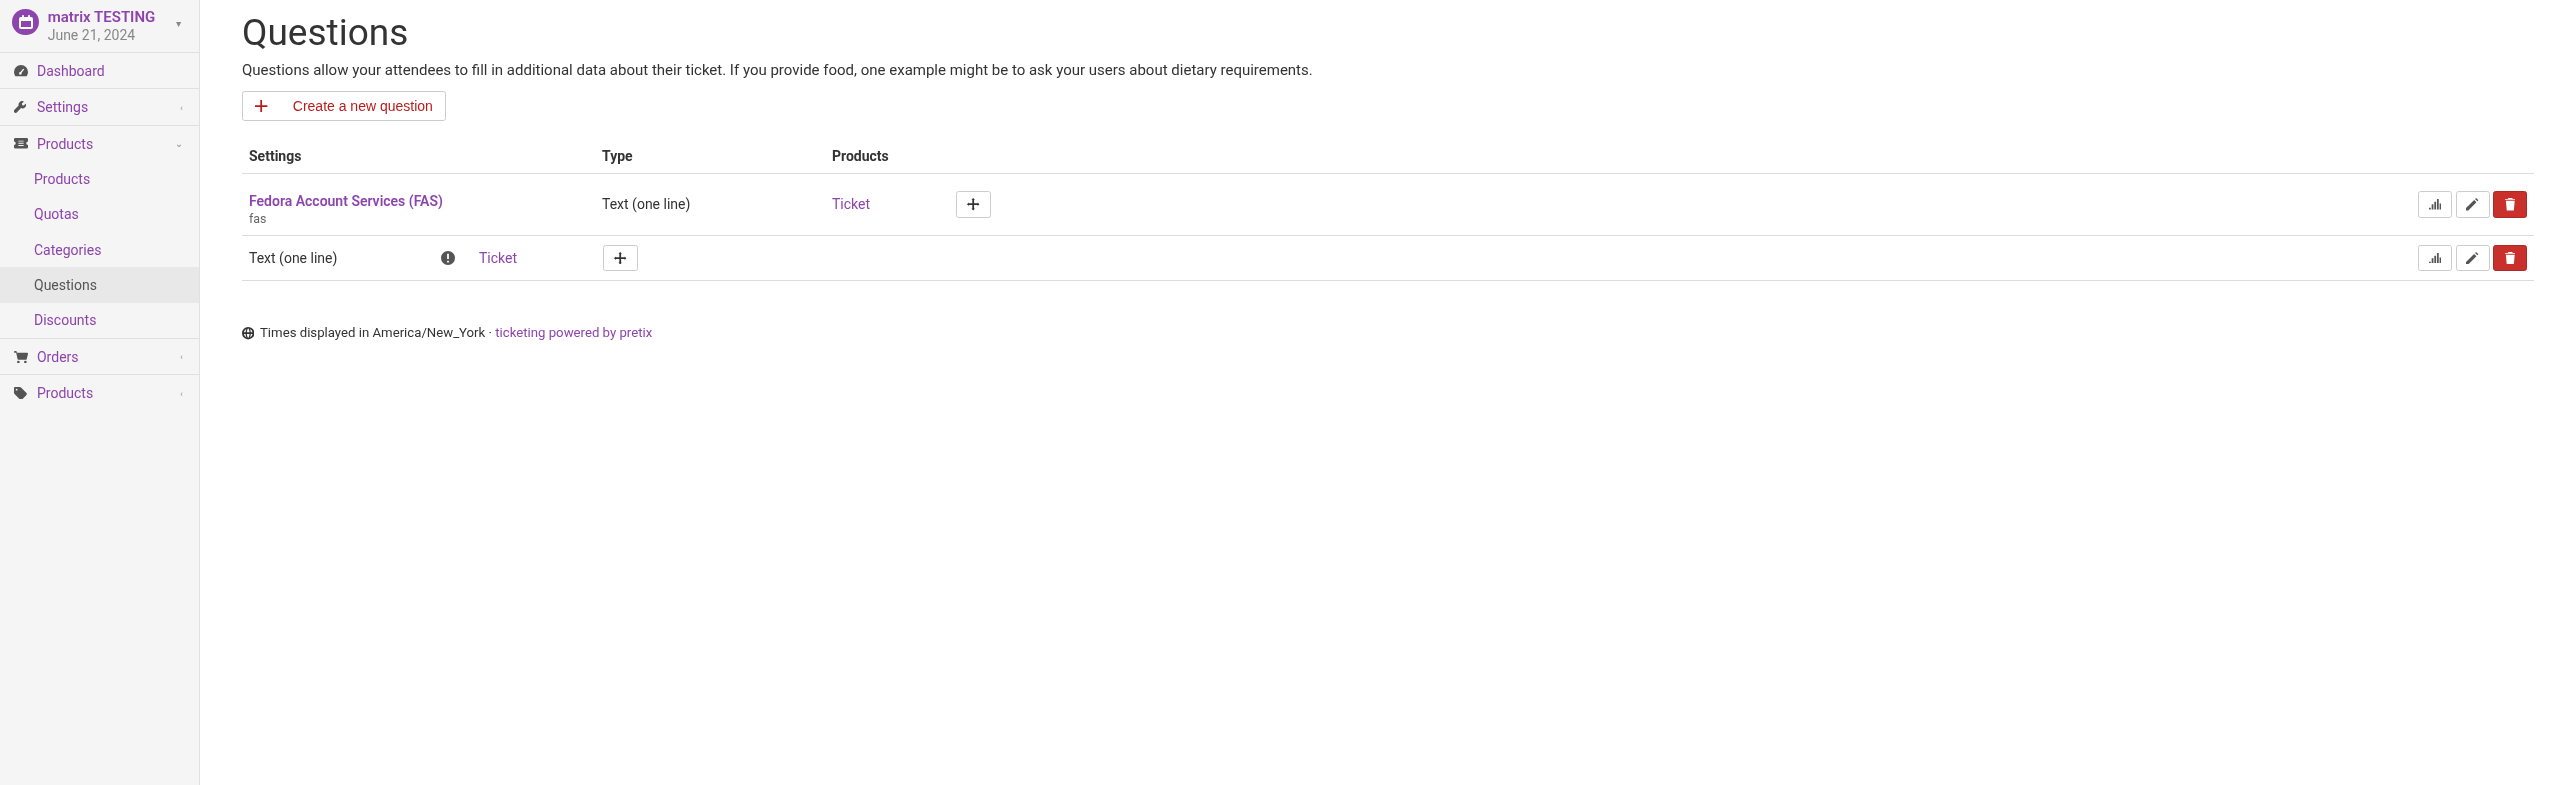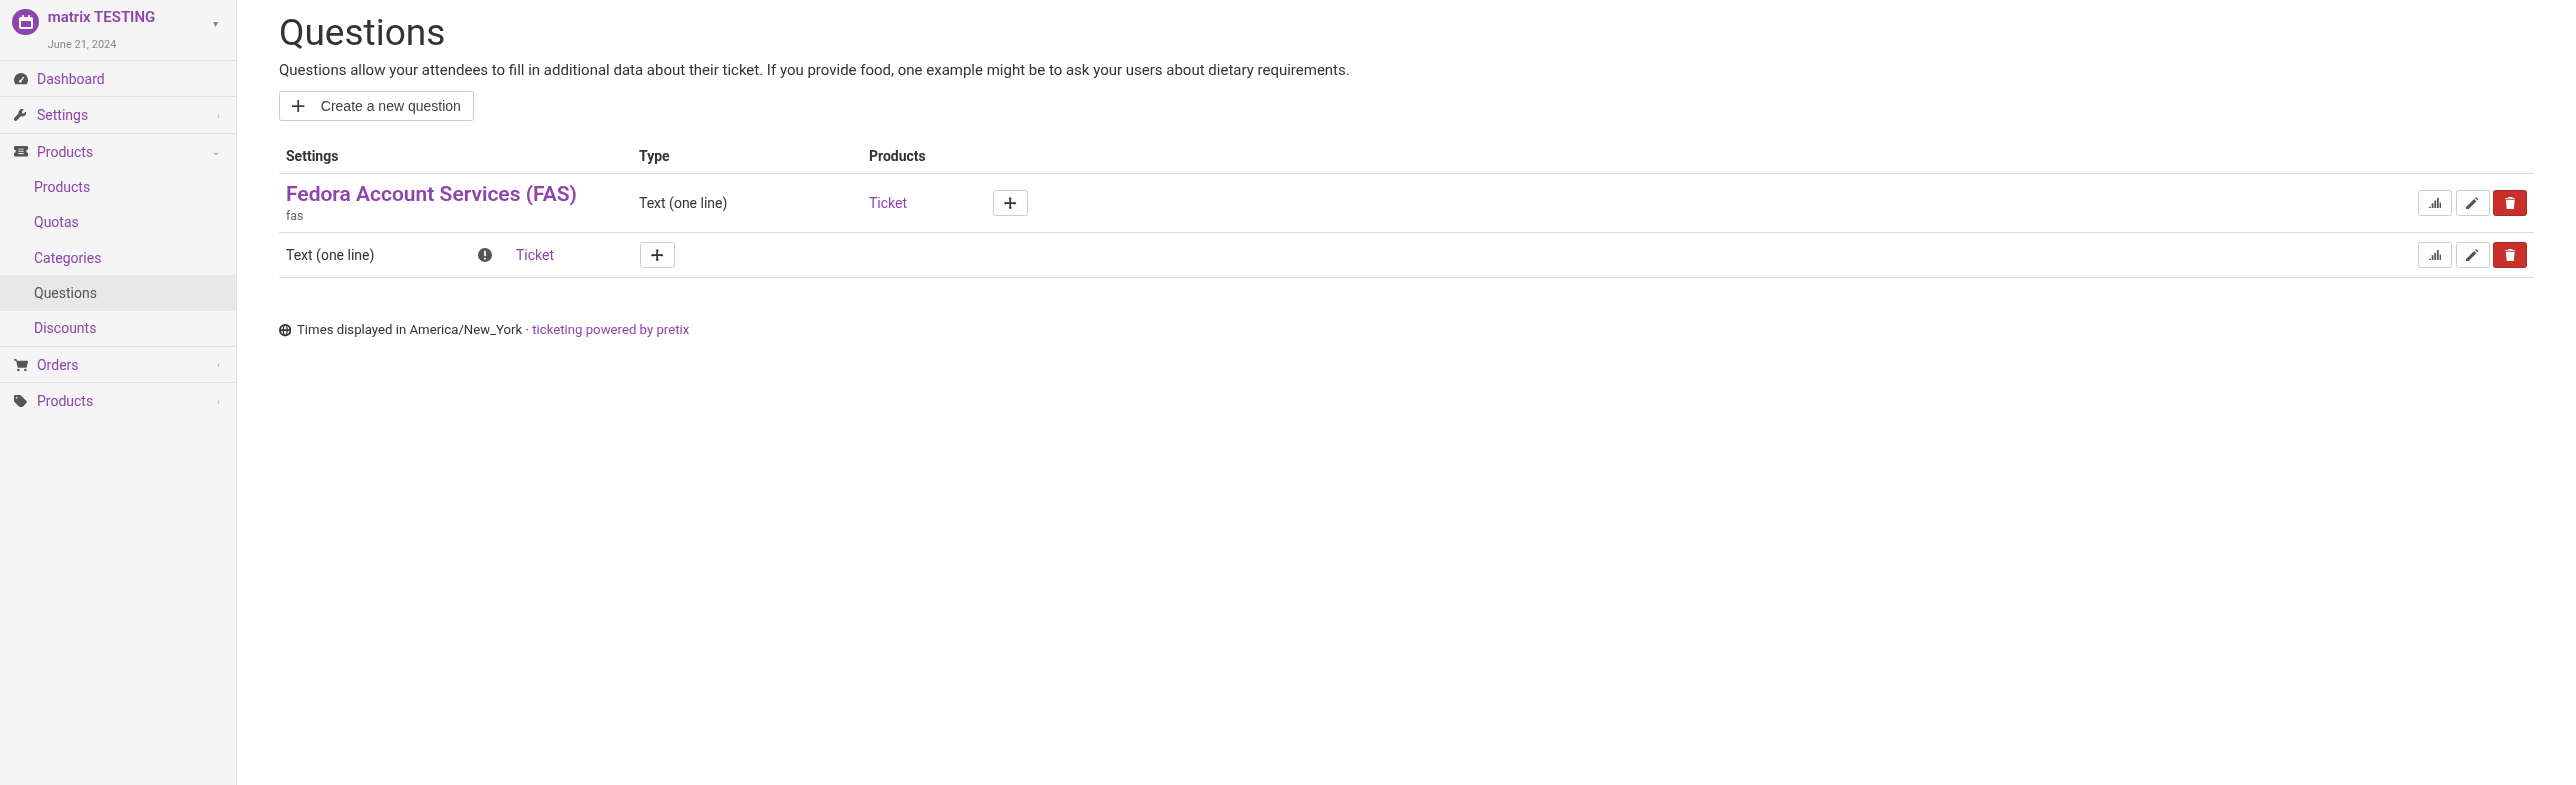--- a/index.html
+++ b/index.html
@@ -5,21 +5,21 @@
 * { box-sizing: border-box; margin: 0; padding: 0; }
 body {
   font-family: -apple-system, BlinkMacSystemFont, "Segoe UI", Roboto, "Helvetica Neue", Arial, sans-serif;
   font-size: 14px;
   color: #333;
   background: #fff;
   display: flex;
   min-height: 100vh;
 }
 .sidebar {
-  width: 237px;
+  width: 200px;
   background: #f5f5f5;
   border-right: 0.9px solid #e0e0e0;
   flex-shrink: 0;
 }
 .event-header {
   display: flex;
   align-items: flex-start;
   padding: 8.8px 12.4px;
   position: relative;
   border-bottom: 0.9px solid #e0e0e0;
@@ -35,22 +35,22 @@
   flex-shrink: 0;
 }
 .event-title {
   color: #8e44ad;
   font-weight: 600;
   font-size: 15px;
   line-height: 1.1;
 }
 .event-date {
   color: #888;
-  font-size: 11px;
-  margin-top: 13px;
+  font-size: 14px;
+  margin-top: 2px;
 }
 .event-caret {
   position: absolute;
   right: 16px;
   top: 19.4px;
   color: #888;
   font-size: 8.8px;
 }
 .nav-item {
   display: flex;
@@ -98,27 +98,27 @@
   margin-bottom: 7px;
 }
 .intro {
   font-size: 15px;
   color: #333;
   margin-bottom: 12.4px;
 }
 .btn {
   display: inline-flex;
   align-items: center;
-  gap: 16px;
+  gap: 25px;
   background: #fff;
   border: 0.9px solid #ccc;
   border-radius: 2.6px;
   padding: 6.2px 12.4px;
   font-size: 14px;
-  color: #404040;
+  color: #b91c1c;
   cursor: pointer;
 }
 .table {
   width: 100%;
   margin-top: 17.7px;
 }
 .table-head {
   display: flex;
   font-weight: 700;
   padding: 8.8px 7px;
@@ -132,22 +132,23 @@
 }
 .col-question { flex: 0 0 353px; }
 .col-type { flex: 0 0 168px; }
 .col-warning { flex: 0 0 62px; display: flex; justify-content: center; }
 .col-products { flex: 0 0 124px; }
 .col-handle { flex: 0 0 159px; display: flex; align-items: center; }
 .col-actions { flex: 1; display: flex; justify-content: flex-end; gap: 3.5px; }
 .q-name {
   color: #8e44ad;
   font-weight: 600;
-  font-size: 21px;
-  cursor: pointer;
+  font-size: 14px;
+  cursor: pointer;
+  margin-top: 11px;
 }
 .q-slug {
   color: #666;
   font-size: 12.4px;
   margin-top: 1.8px;
 }
 .product-link { color: #8e44ad; cursor: pointer; }
 .handle-btn {
   width: 35px; height: 26.5px;
   border: 0.9px solid #ccc;

